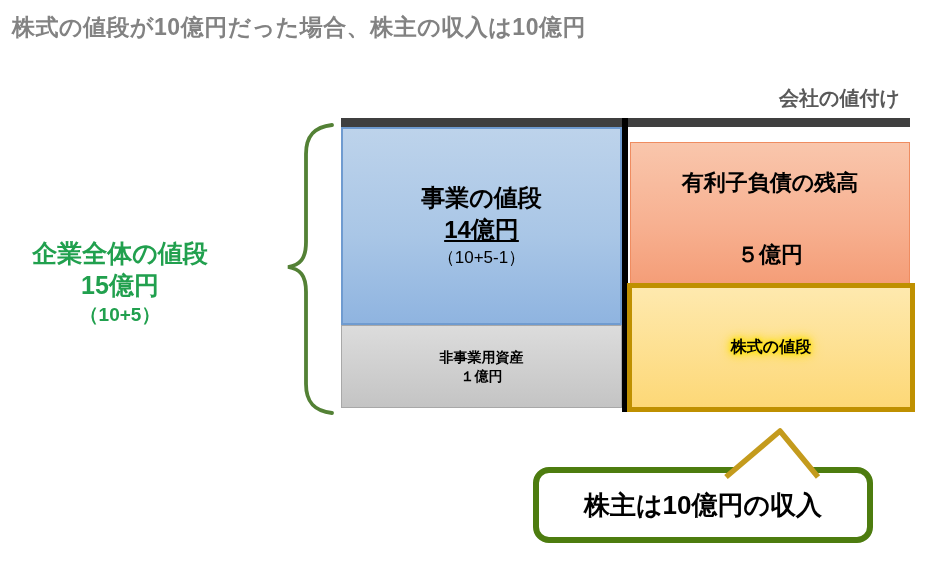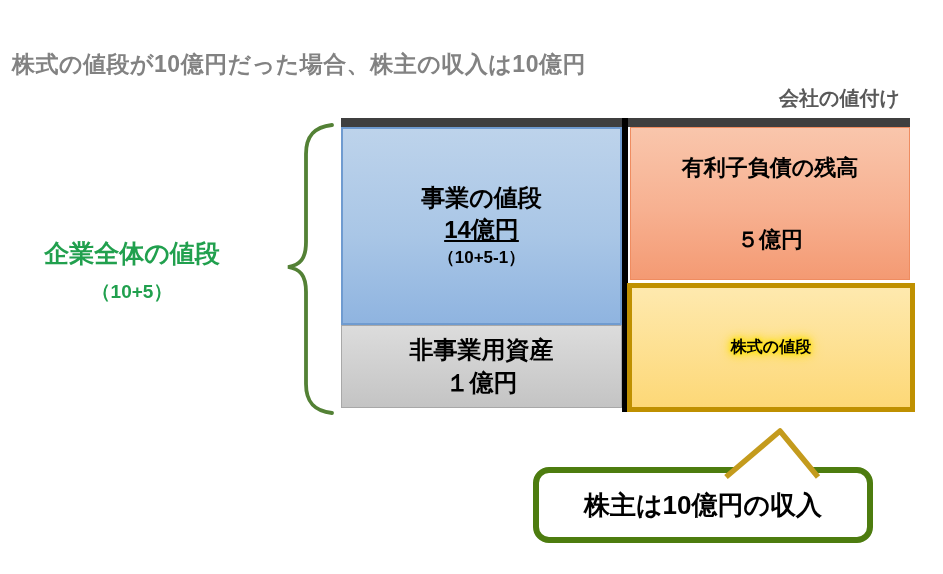--- a/index.html
+++ b/index.html
@@ -4,21 +4,21 @@
 <style>
   * { margin:0; padding:0; box-sizing:border-box; }
   html,body { background:#fff; }
   body { font-family:"Liberation Sans","DejaVu Sans",sans-serif; }
   #canvas {
     position:relative; width:943px; height:574px; background:#ffffff; overflow:hidden;
   }
   
   .page-title {
     position:absolute; left:12px; top:12px; width:920px;
-    font-size:23px; font-weight:bold; color:#828282; letter-spacing:0.5px;margin-top:37px;
+    font-size:23px; font-weight:bold; color:#828282; letter-spacing:0.5px;
   }
   
   .chart-label {
     position:absolute; left:330px; top:85px; width:570px; text-align:right;
     font-size:20px; font-weight:bold; color:#595959;
   }
   
   .top-bar {
     position:absolute; left:341px; top:118px; width:569px; height:9px; background:#3f3f3f;
   }
@@ -28,52 +28,52 @@
   }
   .box { position:absolute; display:flex; flex-direction:column; justify-content:center;
          align-items:center; text-align:center; color:#000; }
   .box-business {
     left:341px; top:127px; width:281px; height:198px;
     background:linear-gradient(180deg,#bdd3eb 0%,#a9c6e6 55%,#8fb4e0 100%);
     border:2px solid #6f9bd0;
   }
   .box-business .l1 { font-size:24px; font-weight:bold; line-height:1.35;text-align:right; }
   .box-business .l2 { font-size:24px; font-weight:bold; line-height:1.35;text-decoration:underline; }
-  .box-business .l3 { font-size:17px; font-weight:bold; line-height:1.4; }
+  .box-business .l3 { font-size:17px; font-weight:normal; line-height:1.4; }
   .box-debt {
-    left:630px; top:127px; width:280px; height:153px;
+    left:630px; top:142px; width:280px; height:153px;
     background:linear-gradient(180deg,#f9c6ac 0%,#f7b090 55%,#f49a73 100%);
     border:1px solid #ef8c60;
     gap:40px;
   }
   .box-debt .l1, .box-debt .l2 { font-size:22px; font-weight:bold; line-height:1.45; }
   .box-nonbiz {
     left:341px; top:325px; width:281px; height:83px;
     background:linear-gradient(180deg,#dcdcdc 0%,#c4c4c4 100%);
     border:1px solid #a8a8a8;
   }
-  .box-nonbiz .l1, .box-nonbiz .l2 { font-size:24px; font-weight:bold; line-height:1.35; }
+  .box-nonbiz .l1, .box-nonbiz .l2 { font-size:14px; font-weight:bold; line-height:1.35; }
   .box-equity {
     left:627px; top:283px; width:288px; height:129px;
     background:linear-gradient(180deg,#fee9ae 0%,#fdd877 100%);
     border:5px solid #bf9000;
   }
   .box-equity .l1, .box-equity .l2 {
     font-size:16px; font-weight:bold; line-height:1.4;
     text-shadow:0 0 3px #ffe300, 0 0 6px #ffe300, 0 0 10px #ffdf00, 0 0 14px #ffdd00;
   }
   
   .brace-svg { position:absolute; left:284px; top:122px; width:52px; height:294px; }
   
   .green-label {
-    position:absolute; left:16px; top:238px; width:232px; text-align:center; color:#21a04e;
+    position:absolute; left:4px; top:238px; width:232px; text-align:center; color:#21a04e;
   }
   .green-label .l1 { font-size:25px; font-weight:bold; line-height:1.25; }
   .green-label .l2 { font-size:25px; font-weight:bold; line-height:1.3; }
-  .green-label .l3 { font-size:19px; font-weight:bold; line-height:1.4;margin-top:10px; }
+  .green-label .l3 { font-size:19px; font-weight:bold; line-height:1.4; }
   
   .callout {
     position:absolute; left:533px; top:467px; width:340px; height:76px;
     background:#ffffff; border:6px solid #4d7c0f; border-radius:16px;
     display:flex; align-items:center; justify-content:center;
   }
   .callout .txt { font-size:26px; font-weight:bold; color:#000; }
   .pointer-svg { position:absolute; left:710px; top:424px; width:120px; height:56px; }
 </style>
 </head>
@@ -107,20 +107,21 @@
   <div class="box box-equity">
     <div class="l1">株式の値段</div>
   </div>
 
   <svg class="brace-svg" viewBox="0 0 52 294" xmlns="http://www.w3.org/2000/svg">
     <path d="M 48,3 C 30,5 22,14 22,32 L 22,120 C 22,137 16,143 4,145 C 16,147 22,153 22,170 L 22,262 C 22,280 30,289 48,291" fill="none" stroke="#538135" stroke-width="3.8" stroke-linecap="round"></path>
   </svg>
 
   <div class="green-label">
     <div class="l1">企業全体の値段</div>
+    <div class="l2">15億円</div>
     <div class="l3">（10+5）</div>
   </div>
 
   <div class="callout">
     <div class="txt">株主は10億円の収入</div>
   </div>
   <svg class="pointer-svg" viewBox="0 0 120 56" xmlns="http://www.w3.org/2000/svg">
     <path d="M 16,53 L 70,7 L 108,53" fill="#ffffff" stroke="#c49b1d" stroke-width="5.5" stroke-linejoin="round"></path>
   </svg>
 

